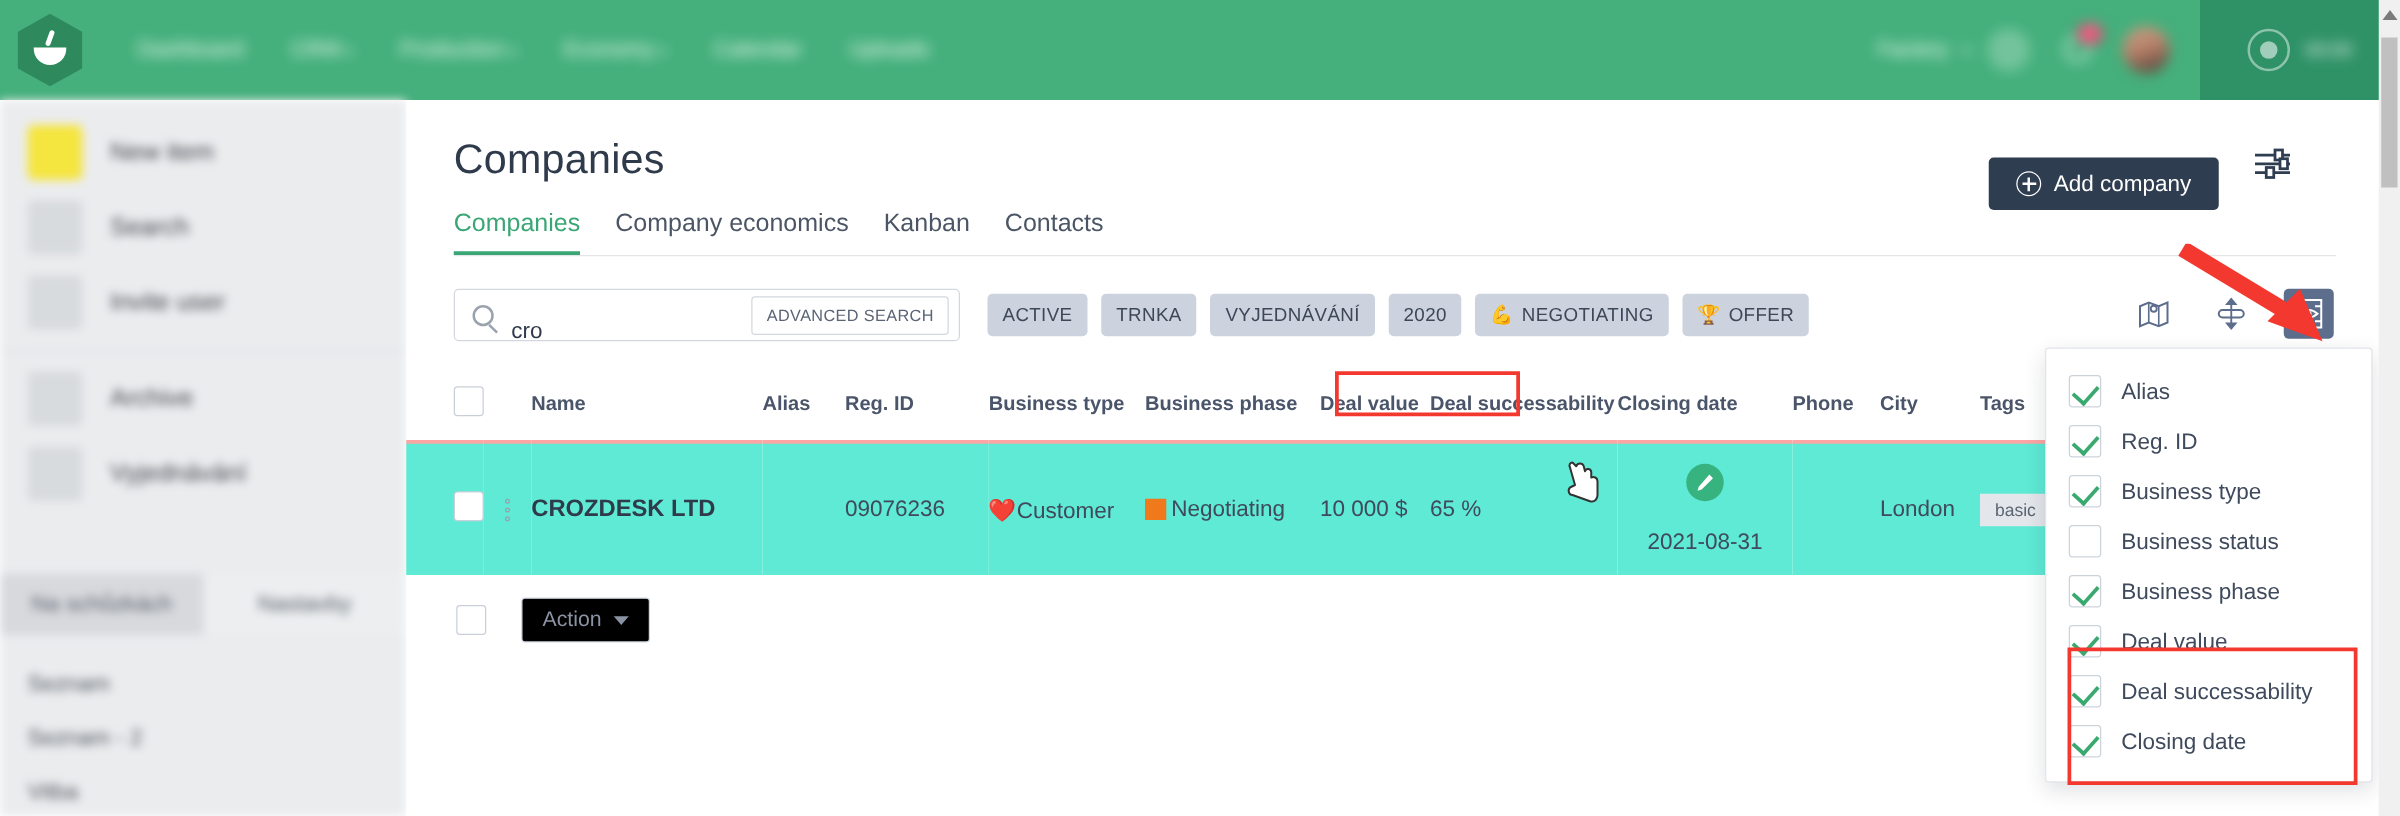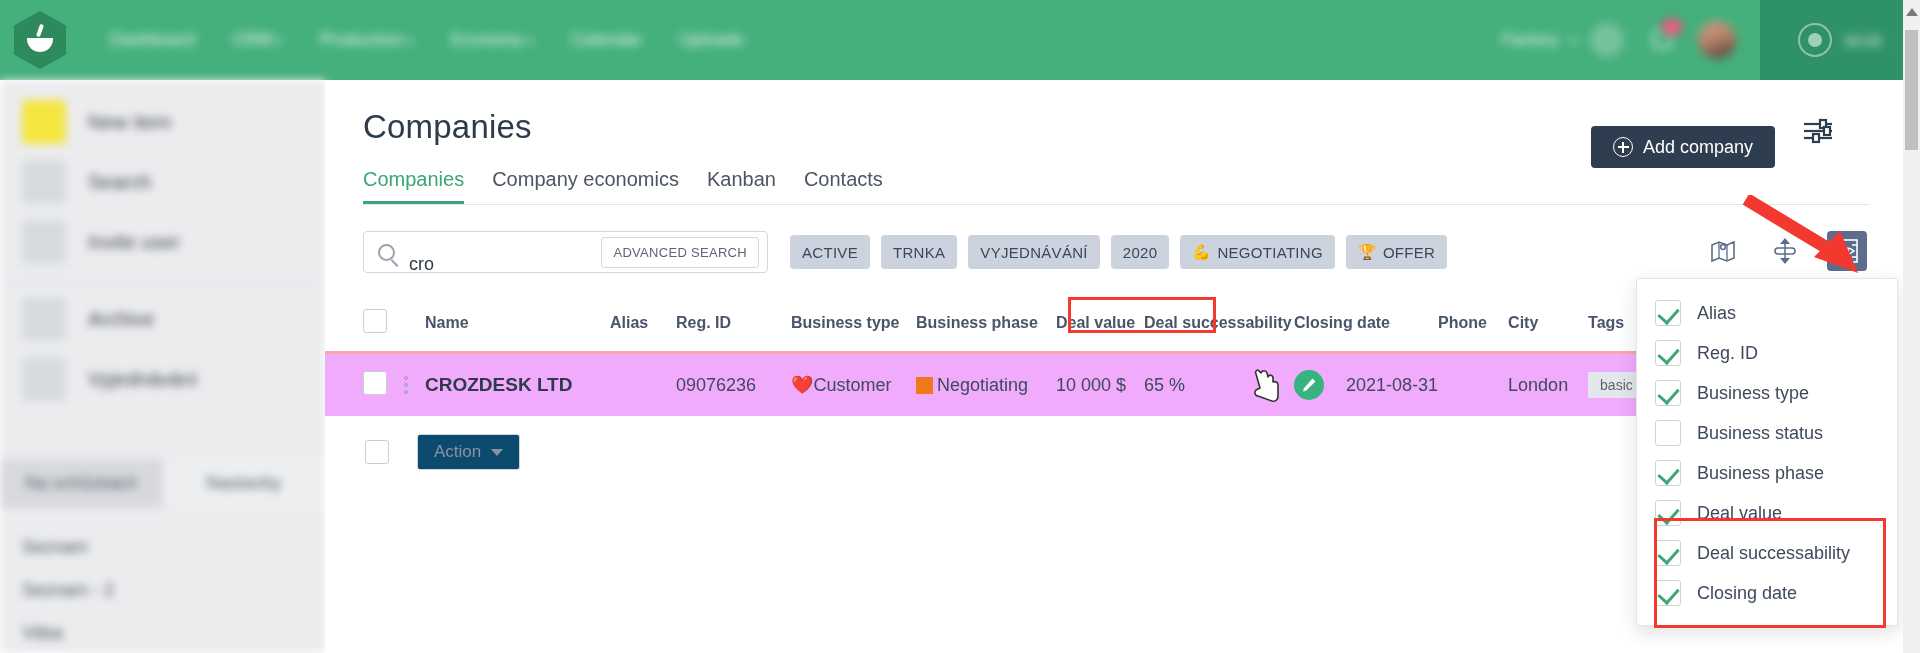--- a/index.html
+++ b/index.html
@@ -157,21 +157,21 @@
 
   
   .tablewrap { padding: 26px 0 0 0; }
   .tbl { width: 100%; border-collapse: collapse; }
   .tbl th {
     font-size: 16px; color: #4a5costume; color: #4a556a; font-weight: 700;
     text-align: left; padding: 10px 0 14px 0; white-space: nowrap;
   }
   .tbl td { font-size: 18px; color: #3f4a5c; padding: 16px 0; white-space: nowrap; }
   .tbl tr.headrow { border-bottom: 3px solid #fca5a5; }
-  .tbl tr.datarow { background: #f0abfc; }
+  .tbl tr.datarow { background: #5eead4; }
   .cb {
     width: 24px; height: 24px; border: 1px solid #c9cfd8; border-radius: 3px; background: #fff;
     display: inline-block; cursor: pointer;
   }
   .kebab { display: flex; flex-direction: column; gap: 3px; align-items: center; cursor: pointer; }
   .kebab i { width: 4px; height: 4px; border-radius: 50%; border: 1px solid #97a0ad; display: block; }
   .cname { font-weight: 700; font-size: 19px; color: #2f3a4b; }
   .sq { width: 17px; height: 17px; background: #f07a1b; display: inline-block; vertical-align: -3px; margin-right: 4px; }
   .pct-circle {
     width: 30px; height: 30px; border-radius: 50%; background: #36b37e;
@@ -181,21 +181,21 @@
     background: #e3e6ea; color: #5c6472; font-size: 14px; padding: 5px 12px;
     position: relative; display: inline-block;
   }
   .tag::after {
     content: ""; position: absolute; right: -10px; top: 0; width: 0; height: 0;
     border-top: 14px solid transparent; border-bottom: 14px solid transparent;
     border-left: 10px solid #e3e6ea;
   }
   .actionrow { display: flex; align-items: center; gap: 28px; padding: 18px 0 0 40px; }
   .action-btn {
-    border: 1px solid #cfd5de; background: #0c4a6e; color: #8a93a2; font-size: 17px;
+    border: 1px solid #cfd5de; background: #000000; color: #8a93a2; font-size: 17px;
     border-radius: 3px; padding: 7px 16px; display: flex; align-items: center; gap: 10px;
     cursor: pointer; font-family: "Liberation Sans", sans-serif;
   }
   .caret-d { width: 0; height: 0; border-left: 6px solid transparent; border-right: 6px solid transparent; border-top: 7px solid #8a93a2; }
 
   
   .dropdown {
     position: absolute; right: 22px; top: 278px; width: 262px;
     background: #fff; border: 1px solid #e1e4e8; border-radius: 3px;
     box-shadow: 0 6px 18px rgba(25,35,55,.14);
@@ -424,21 +424,21 @@
             <span>❤️</span><span>Customer</span>
           </td>
           <td>
             <span class="sq"></span><span>Negotiating</span>
           </td>
           <td>10 000 $</td>
           <td>
             <span>65 %</span>
           </td>
           <td>
-            <div style="display:flex;align-items:center;gap:22px;">
+            <div style="display:flex;align-items:center;gap:22px;flex-direction:column;">
               <span class="pct-circle">
                 <svg width="16" height="16" viewBox="0 0 16 16">
                   <path d="M11.5 1.6 L14.4 4.5 L5.3 13.6 L2 14.6 L3 11.3 Z" fill="#ffffff"></path>
                 </svg>
               </span>
               <span>2021-08-31</span>
             </div>
           </td>
           <td></td>
           <td>London</td>

